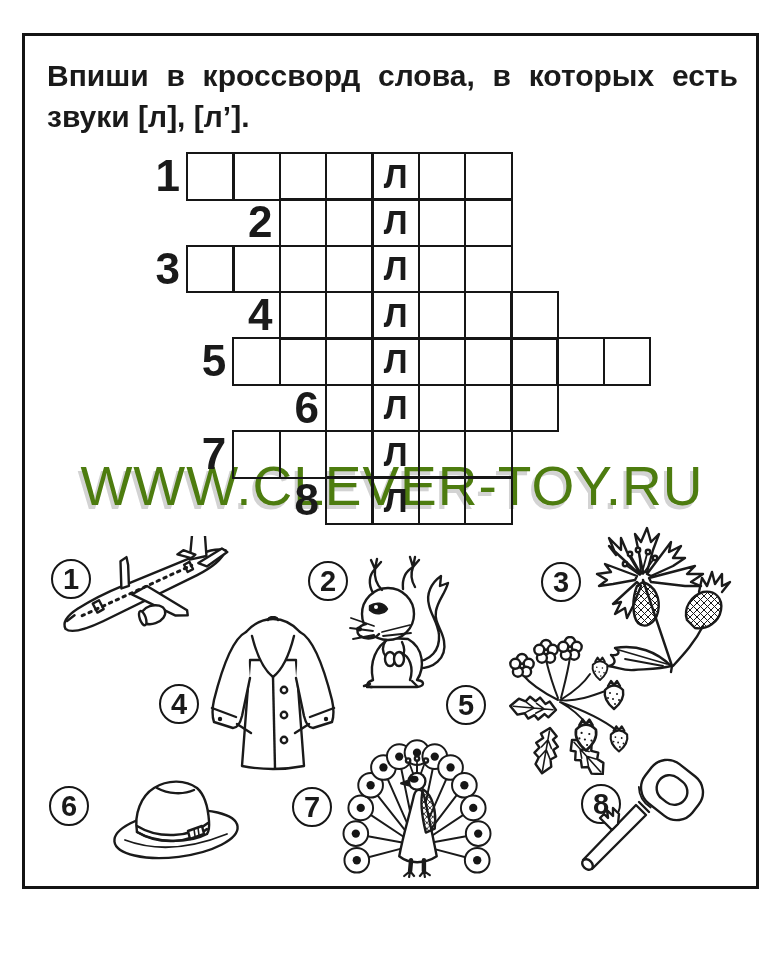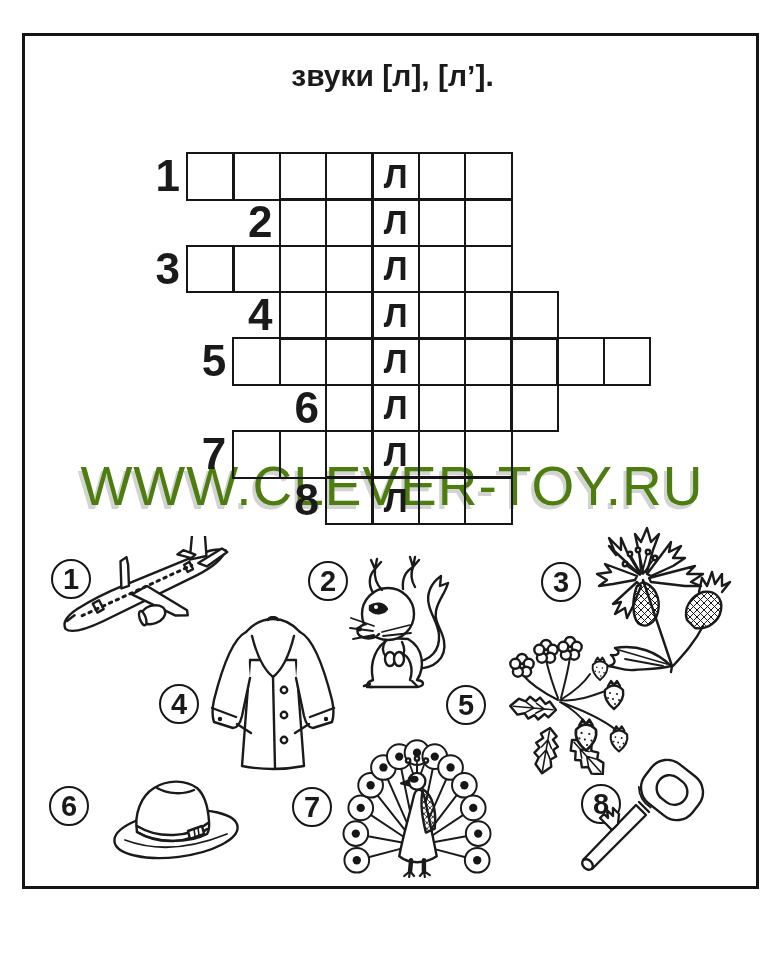--- a/index.html
+++ b/index.html
@@ -3,21 +3,21 @@
 <meta charset="utf-8">
 <style>
   html,body{margin:0;padding:0;background:#fff;}
   .page{position:relative;width:784px;height:960px;background:#fff;overflow:hidden;
         font-family:"Liberation Sans",sans-serif;color:#1a1a1a;}
   .frame{position:absolute;left:22px;top:33px;width:737px;height:856px;
          border:3px solid #141414;box-sizing:border-box;background:transparent;z-index:4;pointer-events:none;}
   .title{position:absolute;left:47px;top:55px;width:691px;font-size:30px;line-height:41px;
          font-weight:700;letter-spacing:0px;z-index:3;}
   .title .line1{text-align:justify;text-align-last:justify;}
-  .title .line2{text-align:center;}
+  .title .line2{text-align:left;}
   .watermark{position:absolute;left:0;right:0;top:454px;text-align:center;
              font-size:55px;font-weight:normal;letter-spacing:1px;color:#4d7c0f;
              text-shadow:-3px 4px 0 #d3d3d3;z-index:1;white-space:nowrap;}
   #crossword{position:absolute;left:0;top:0;z-index:2;}
   .xcell{position:absolute;width:48.8px;height:48.8px;box-sizing:border-box;
          border:2.5px solid #161616;display:flex;align-items:center;justify-content:center;
          font-size:34px;font-weight:700;background:transparent;}
   .xnum{position:absolute;width:46px;height:48px;line-height:50px;text-align:right;
         font-size:44px;font-weight:600;}
   .num-circle{position:absolute;width:40px;height:40px;border:2.5px solid #161616;
@@ -29,20 +29,21 @@
   .page-num{position:absolute;left:0;right:0;top:898px;text-align:center;
             font-size:34px;font-weight:600;z-index:3;}
 </style>
 </head>
 <body>
 
 <div class="page">
   <div class="frame"></div>
 
   <div class="title">
+    <div class="line1">Впиши в кроссворд слова, в которых есть</div>
     <div class="line2">звуки [л], [л’].</div>
   </div>
 
   <div class="watermark">WWW.CLEVER-TOY.RU</div>
 
   <div id="crossword">
       <div class="xnum" style="left: 134px; top: 151px;">1</div>
       <div class="xcell" style="left: 186px; top: 152px;"></div>
       <div class="xcell" style="left: 232.3px; top: 152px;"></div>
       <div class="xcell" style="left: 278.6px; top: 152px;"></div>

